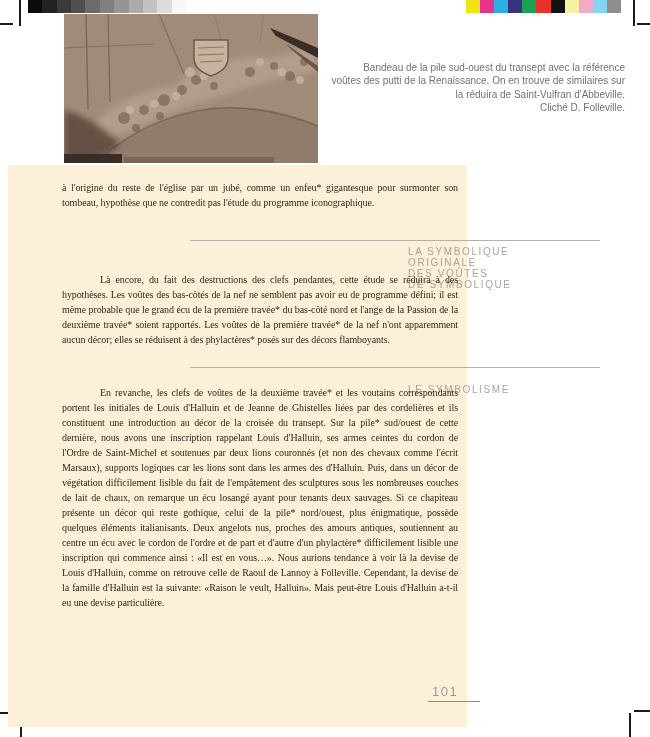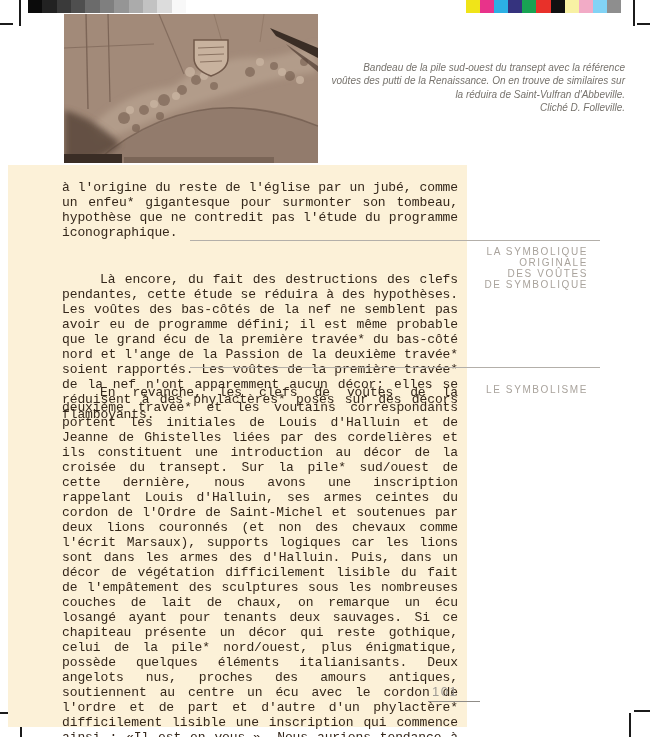--- a/index.html
+++ b/index.html
@@ -15,42 +15,42 @@
   #color-bar{left:466px;width:155px;}
   
   .cropmark{position:absolute;background:#1b1b1b;}
   
   .photo{position:absolute;left:64px;top:14px;width:254px;height:149px;}
   .photo svg{display:block;width:254px;height:149px;}
   
   .caption{
     position:absolute;top:61px;right:25px;width:330px;
     text-align:right;font-family:"Liberation Sans",sans-serif;
-    font-style:italic;font-size:10px;line-height:13.4px;color:#76726c;
+    font-size:10px;line-height:13.4px;color:#76726c;
   }
   
   .panel{
     position:absolute;left:8px;top:165px;width:459px;height:562px;
     background:#fcf1d8;
   }
   
   .para{
     position:absolute;left:62px;width:396px;
-    font-size:13px;line-height:15px;letter-spacing:-0.1px;
-    color:#34271b;text-align:justify;font-family:Liberation Mono, monospace;
+    font-size:10px;line-height:15px;letter-spacing:-0.1px;
+    color:#34271b;text-align:justify;
   }
   #paragraph-1{top:180px;}
   #paragraph-2{top:272px;text-indent:38px;}
   #paragraph-3{top:385px;text-indent:38px;}
   
   .rule{position:absolute;left:190px;width:410px;height:1px;background:#b3afa9;}
   #rule-1{top:240px;}
   #rule-2{top:367px;}
   .side-heading{
-    position:absolute;right:62px;width:180px;text-align:right;
+    position:absolute;right:62px;width:180px;text-align:left;
     font-family:"Liberation Sans",sans-serif;font-size:10px;line-height:11px;
     letter-spacing:1.6px;color:#a9a39c;
   }
   #heading-1{top:246px;}
   #heading-2{top:384px;}
   
   .page-number{
     position:absolute;left:429px;top:684px;width:52px;
     font-family:"Liberation Sans",sans-serif;font-size:13px;
     letter-spacing:1.5px;color:#9d9a95;text-align:left;padding-left:3px;

